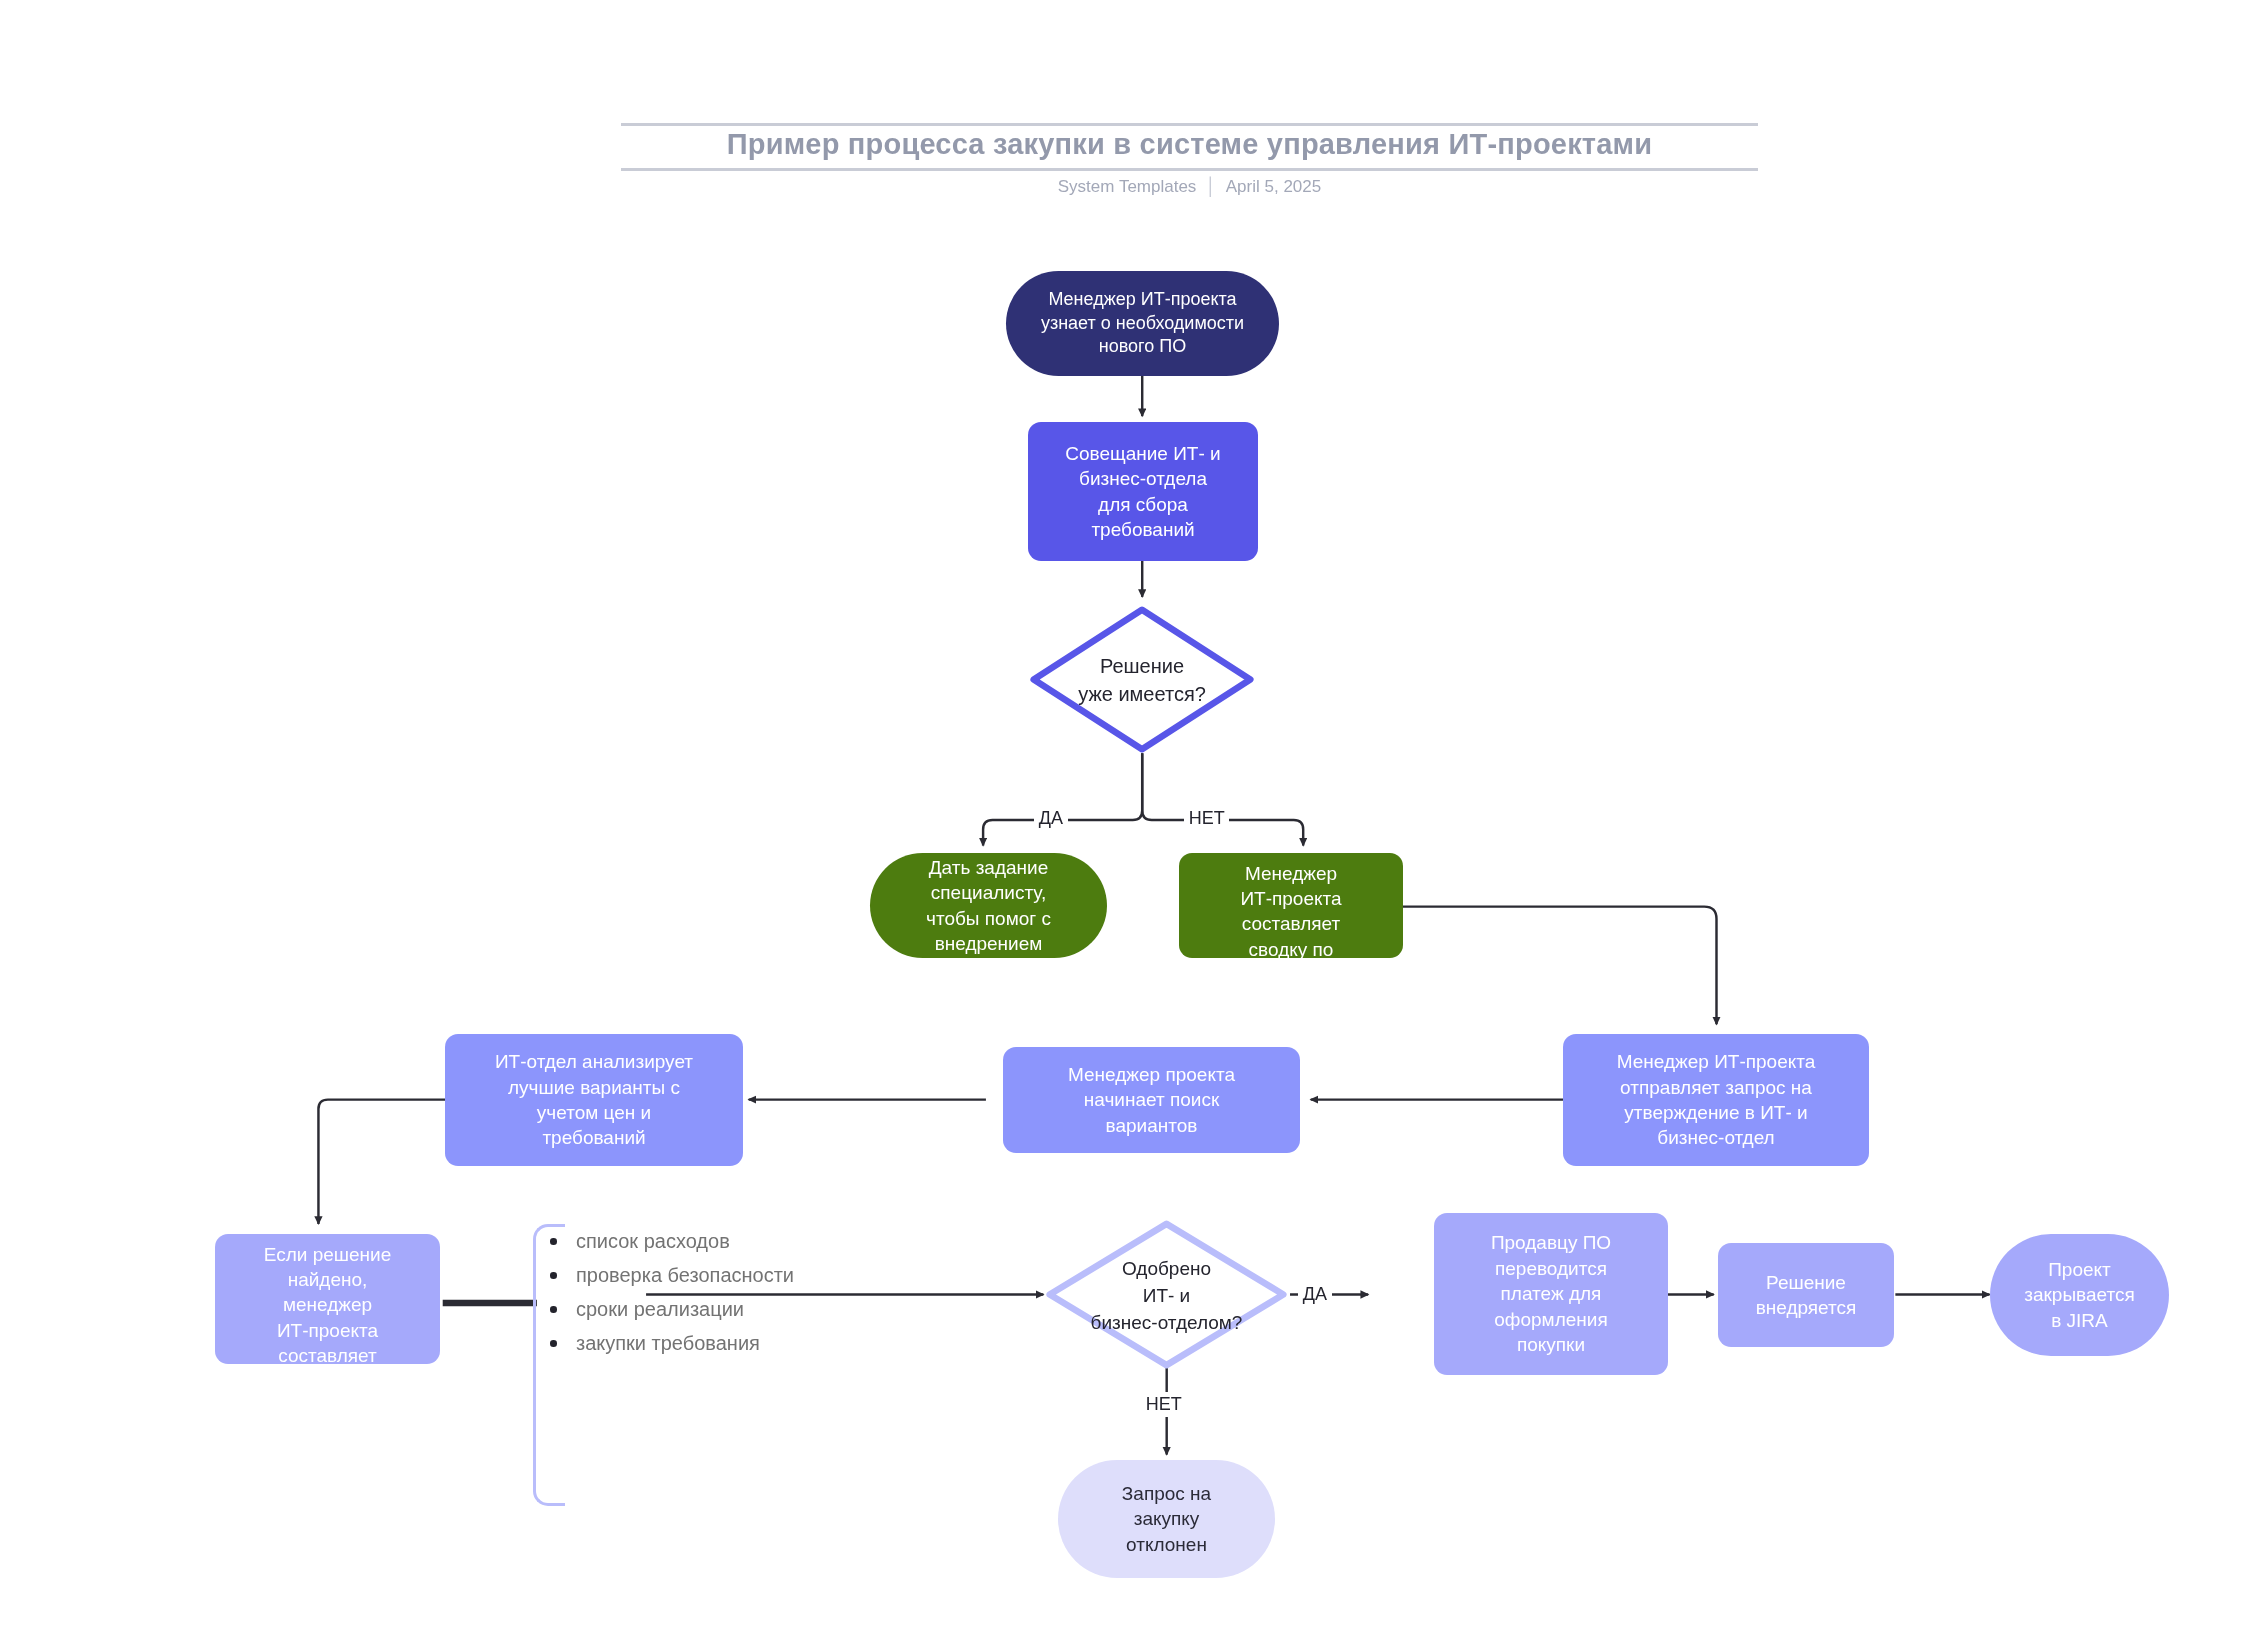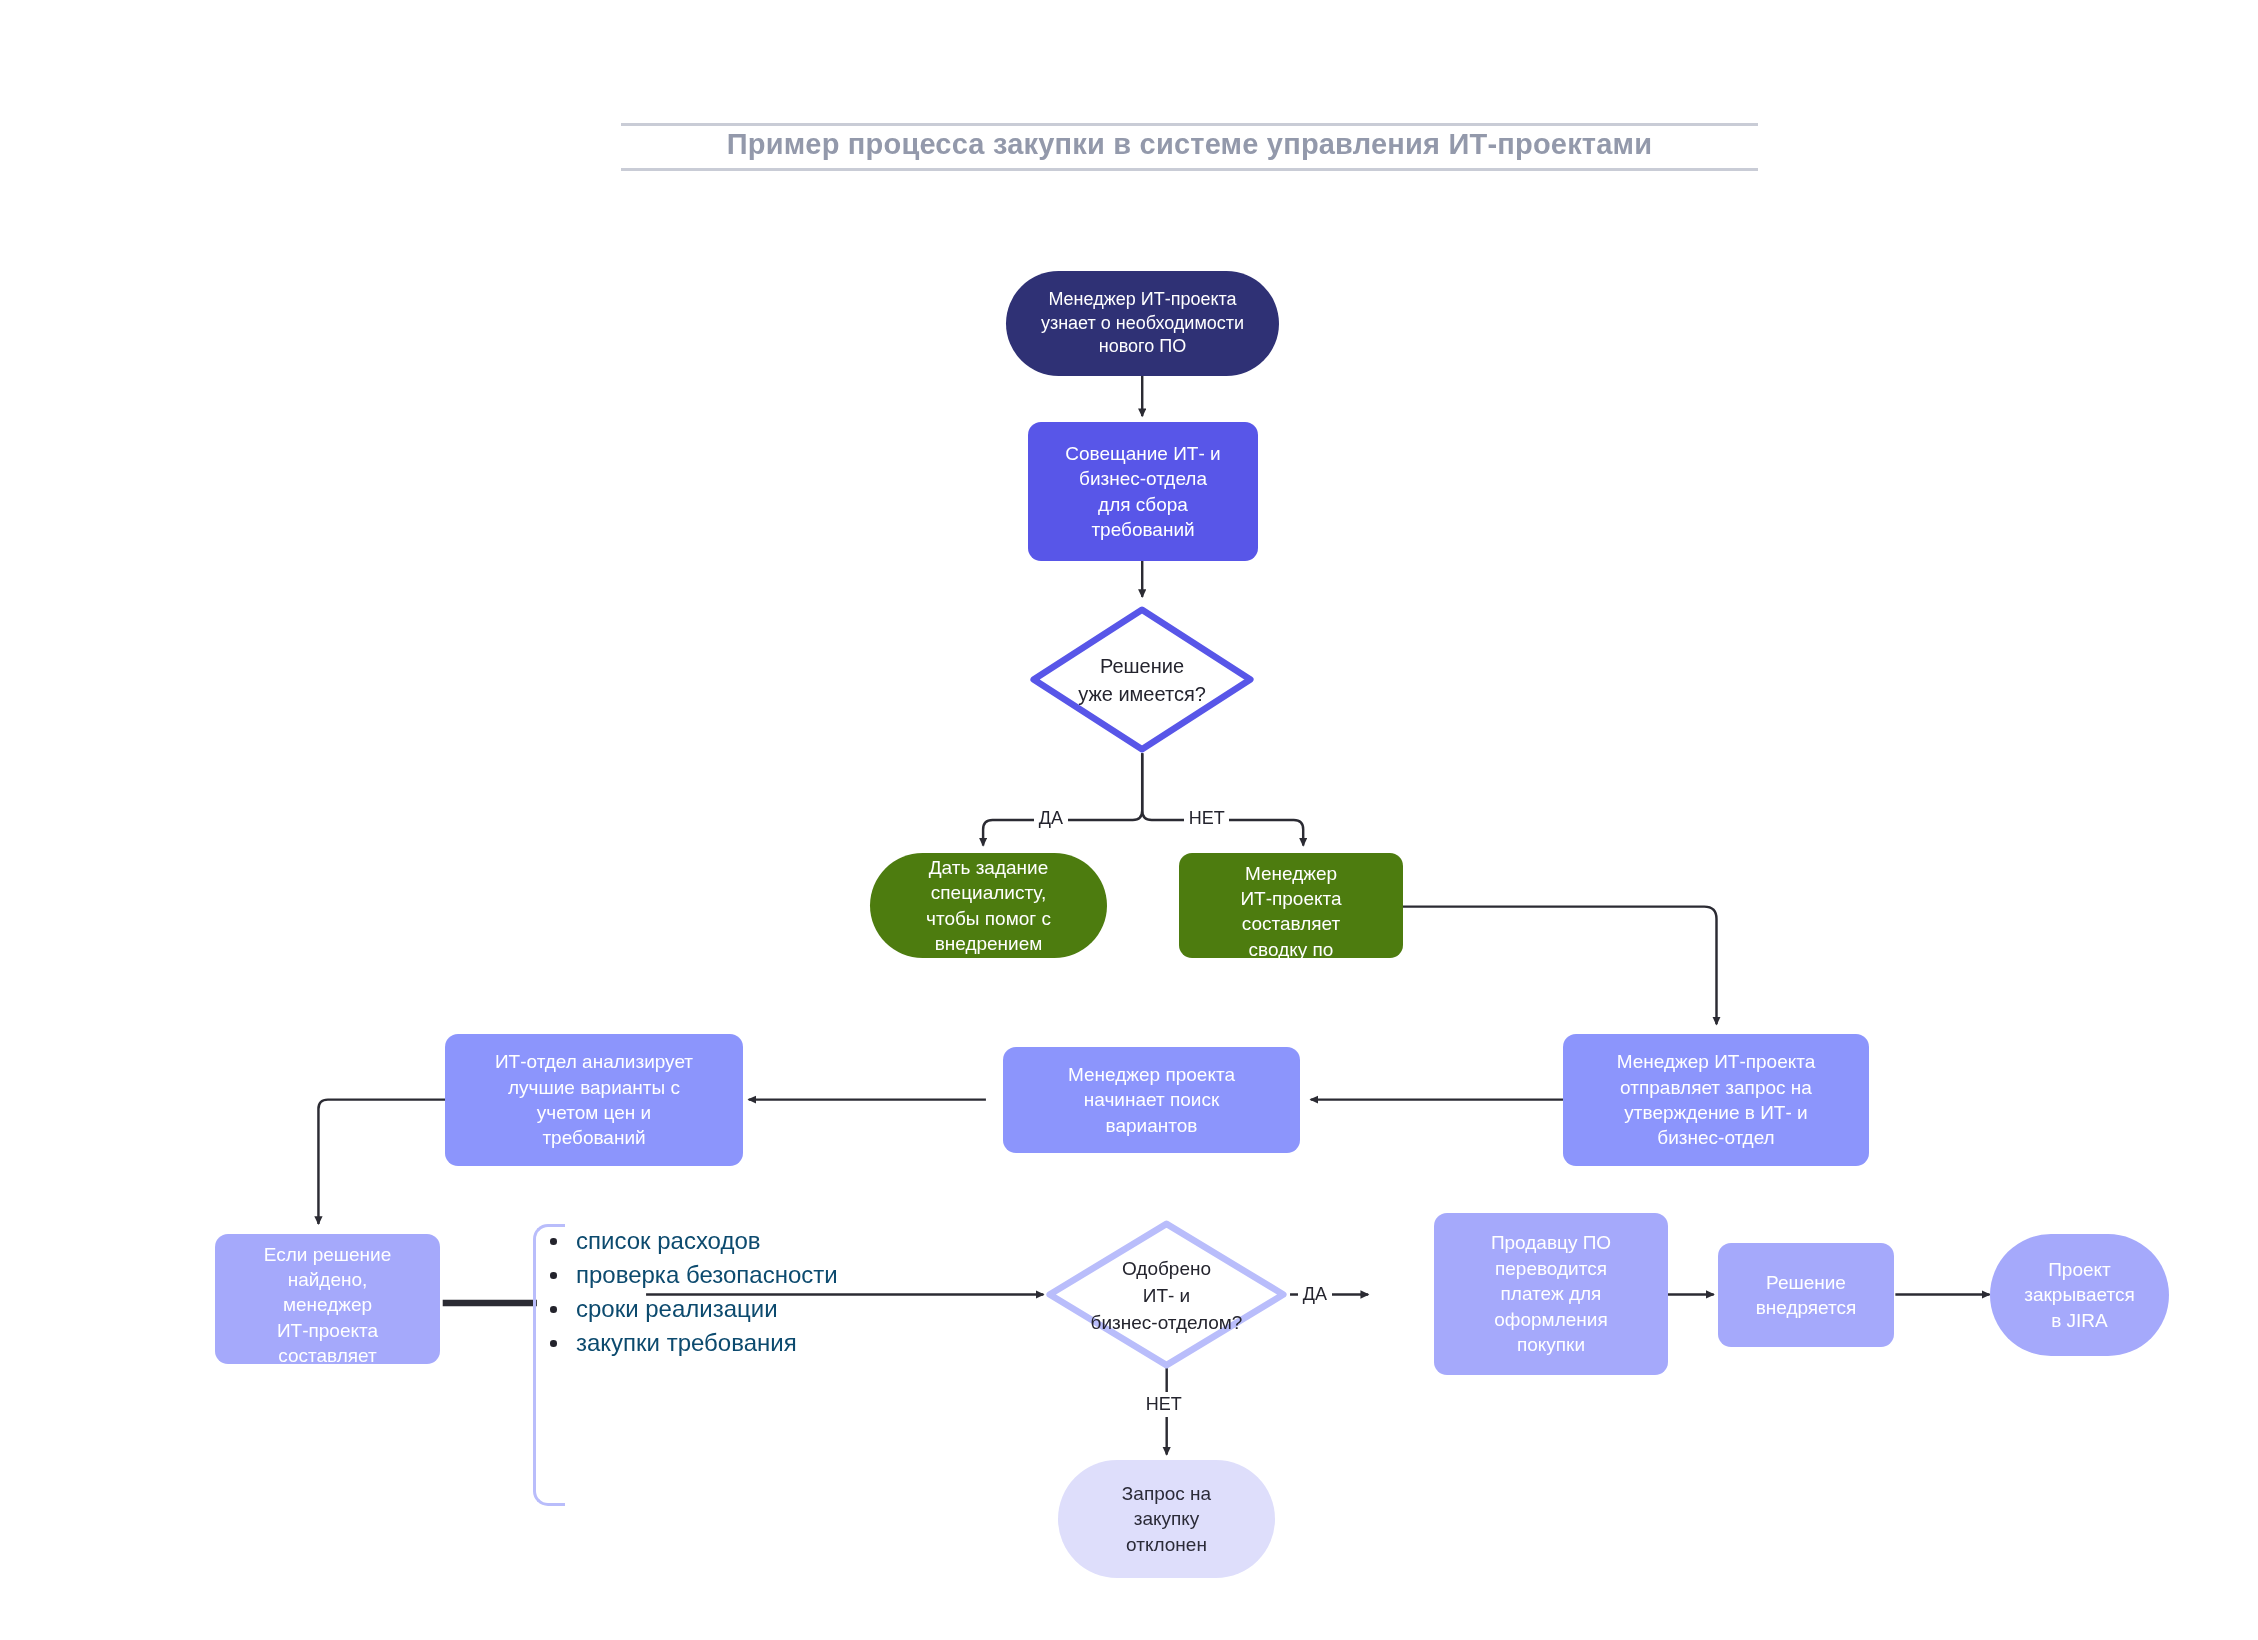--- a/index.html
+++ b/index.html
@@ -148,23 +148,23 @@
     width: 395px;
     z-index: 3;
   }
   #annotation ul {
     margin: 0;
     padding: 0 0 0 43px;
     list-style: none;
   }
   #annotation li {
     position: relative;
-    font-size: 24px;
+    font-size: 20px;
     line-height: 34px;
-    color: #0c4a6e;
+    color: #737373;
     white-space: nowrap;
   }
   #annotation li::before {
     content: "";
     position: absolute;
     left: -26px;
     top: 14px;
     width: 6.6px; height: 6.6px;
     border-radius: 50%;
     background: #23232c;
@@ -179,20 +179,23 @@
     z-index: 3;
   }
 </style>
 </head>
 <body>
 
 <div id="header">
   <div id="title-rule-top"></div>
   <div id="page-title">Пример процесса закупки в системе управления ИТ-проектами</div>
   <div id="title-rule-bottom"></div>
+  <div id="subtitle">
+    <span>System Templates</span><span class="sep">│</span><span>April 5, 2025</span>
+  </div>
 </div>
 
 <div id="flow">
 
   <svg id="edges" viewBox="0 0 2399 1742" xmlns="http://www.w3.org/2000/svg">
     <defs>
       <marker id="arrow" markerWidth="11" markerHeight="11" refX="8.2" refY="4.4" orient="auto" markerUnits="userSpaceOnUse">
         <path d="M0,0 L9.5,4.4 L0,8.8 z" fill="#2b2b33"></path>
       </marker>
     </defs>

